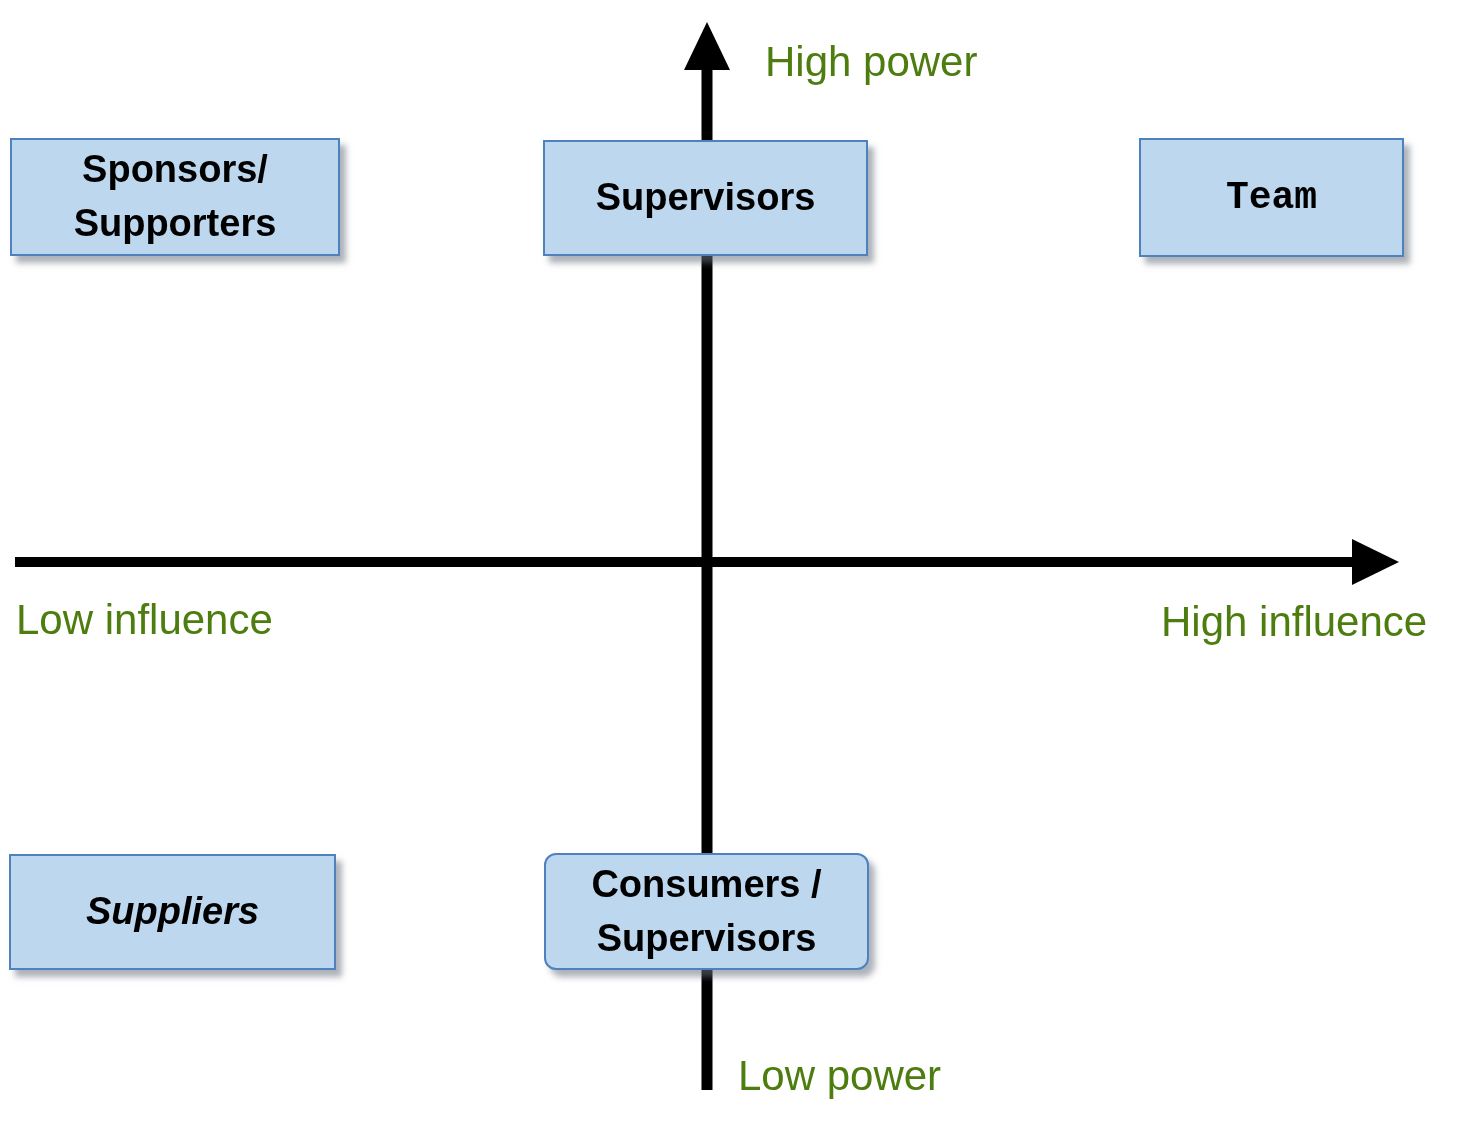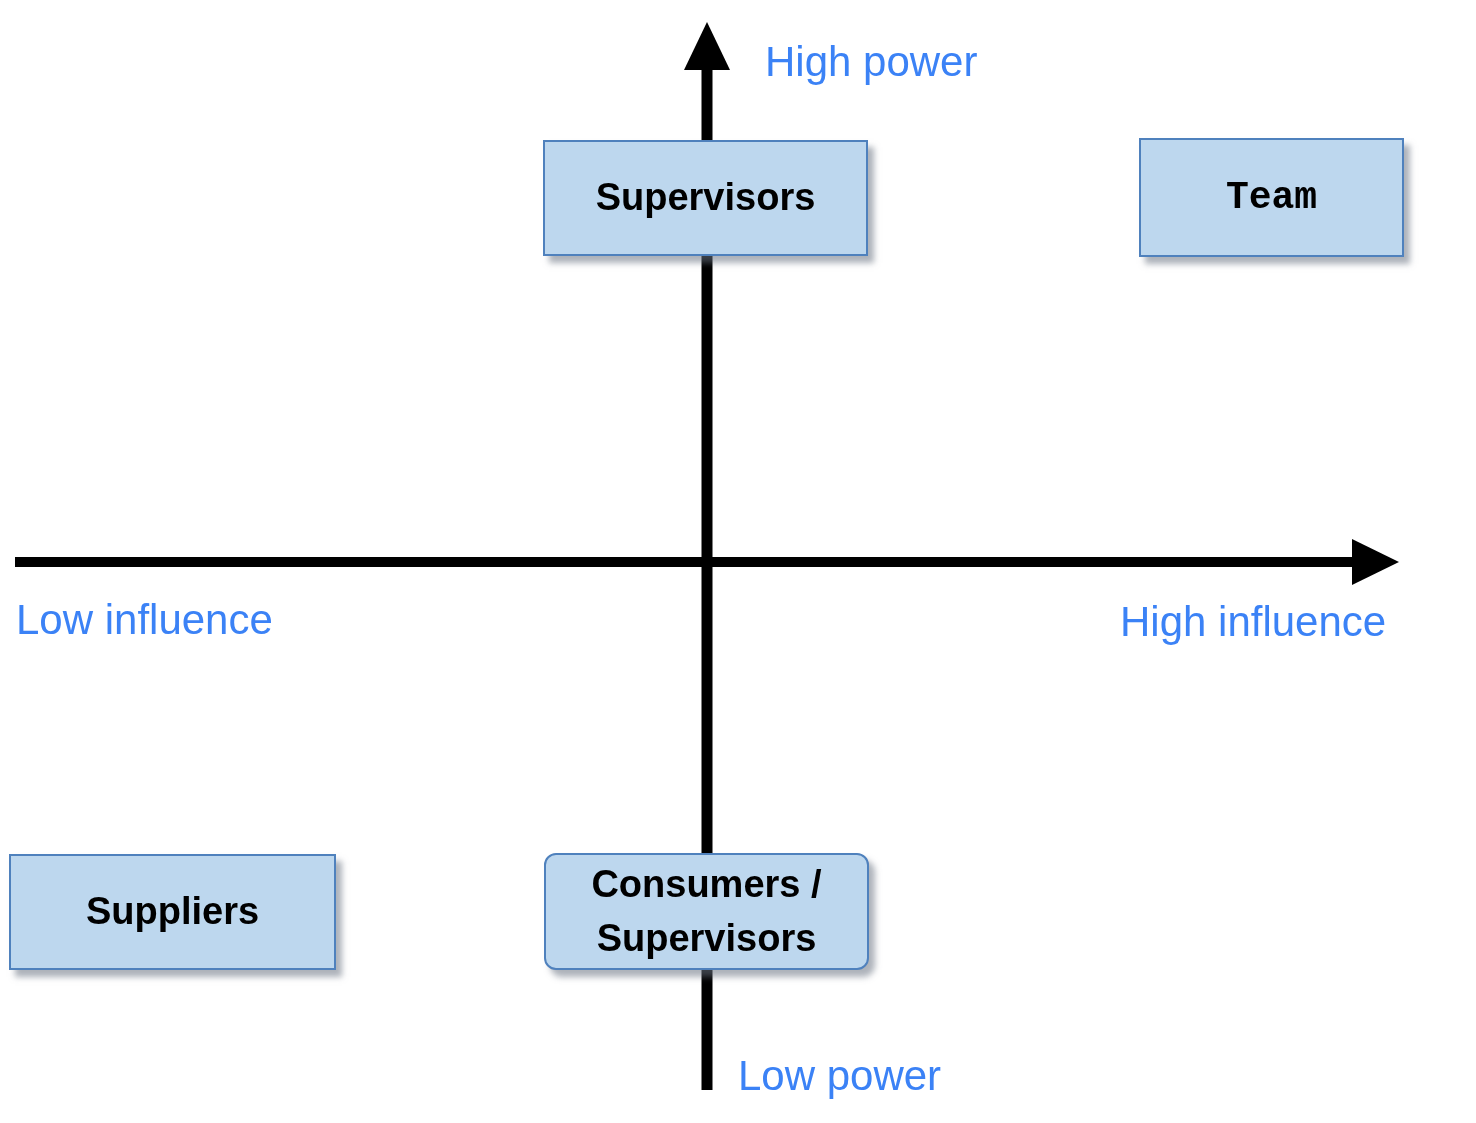--- a/index.html
+++ b/index.html
@@ -39,50 +39,54 @@
   .quad-box .line {
     font-weight: bold;
     color: #000000;
     font-size: 38px;
     line-height: 1.42;
     white-space: nowrap;
   }
   .axis-label {
     position: absolute;
     z-index: 2;
-    color: #3b82f6;
+    color: #4d7c0f;
     font-size: 42px;
     font-weight: 400;
     white-space: nowrap;
   }
   #box-sponsors    { left: 10px;   top: 138px; width: 330px; height: 118px; }
   #box-supervisors { left: 543px;  top: 140px; width: 325px; height: 116px; align-items: center; }
   #box-team        { left: 1139px; top: 138px; width: 265px; height: 119px; font-family: Liberation Mono, monospace; }
-  #box-suppliers   { left: 9px;    top: 854px; width: 327px; height: 116px; }
+  #box-suppliers   { left: 9px;    top: 854px; width: 327px; height: 116px; font-style: italic; }
   #box-consumers   { left: 544px;  top: 853px; width: 325px; height: 117px; border-radius: 12px; }
 
   #label-high-power     { left: 765px;  top: 38px;   }
   #label-low-influence  { left: 16px;   top: 596px;  }
-  #label-high-influence { left: 1120px; top: 598px;  }
+  #label-high-influence { left: 1161px; top: 598px;  }
   #label-low-power      { left: 738px;  top: 1040px; margin-top: 12px; }
 </style>
 </head>
 <body>
 
 <div id="canvas">
 
   <svg id="axes-svg" viewBox="0 0 1476 1123" xmlns="http://www.w3.org/2000/svg">
 
     <line x1="707" y1="58" x2="707" y2="1090" stroke="#000000" stroke-width="11"></line>
     <polygon points="707,22 684,70 730,70" fill="#000000"></polygon>
 
     <line x1="15" y1="562" x2="1358" y2="562" stroke="#000000" stroke-width="10"></line>
     <polygon points="1399,562 1352,539 1352,585" fill="#000000"></polygon>
   </svg>
 
+  <div class="quad-box" id="box-sponsors">
+    <span class="line">Sponsors/</span>
+    <span class="line">Supporters</span>
+  </div>
 
   <div class="quad-box" id="box-supervisors">
     <span class="line">Supervisors</span>
   </div>
 
   <div class="quad-box" id="box-team">
     <span class="line">Team</span>
   </div>
 
   <div class="quad-box" id="box-suppliers">

